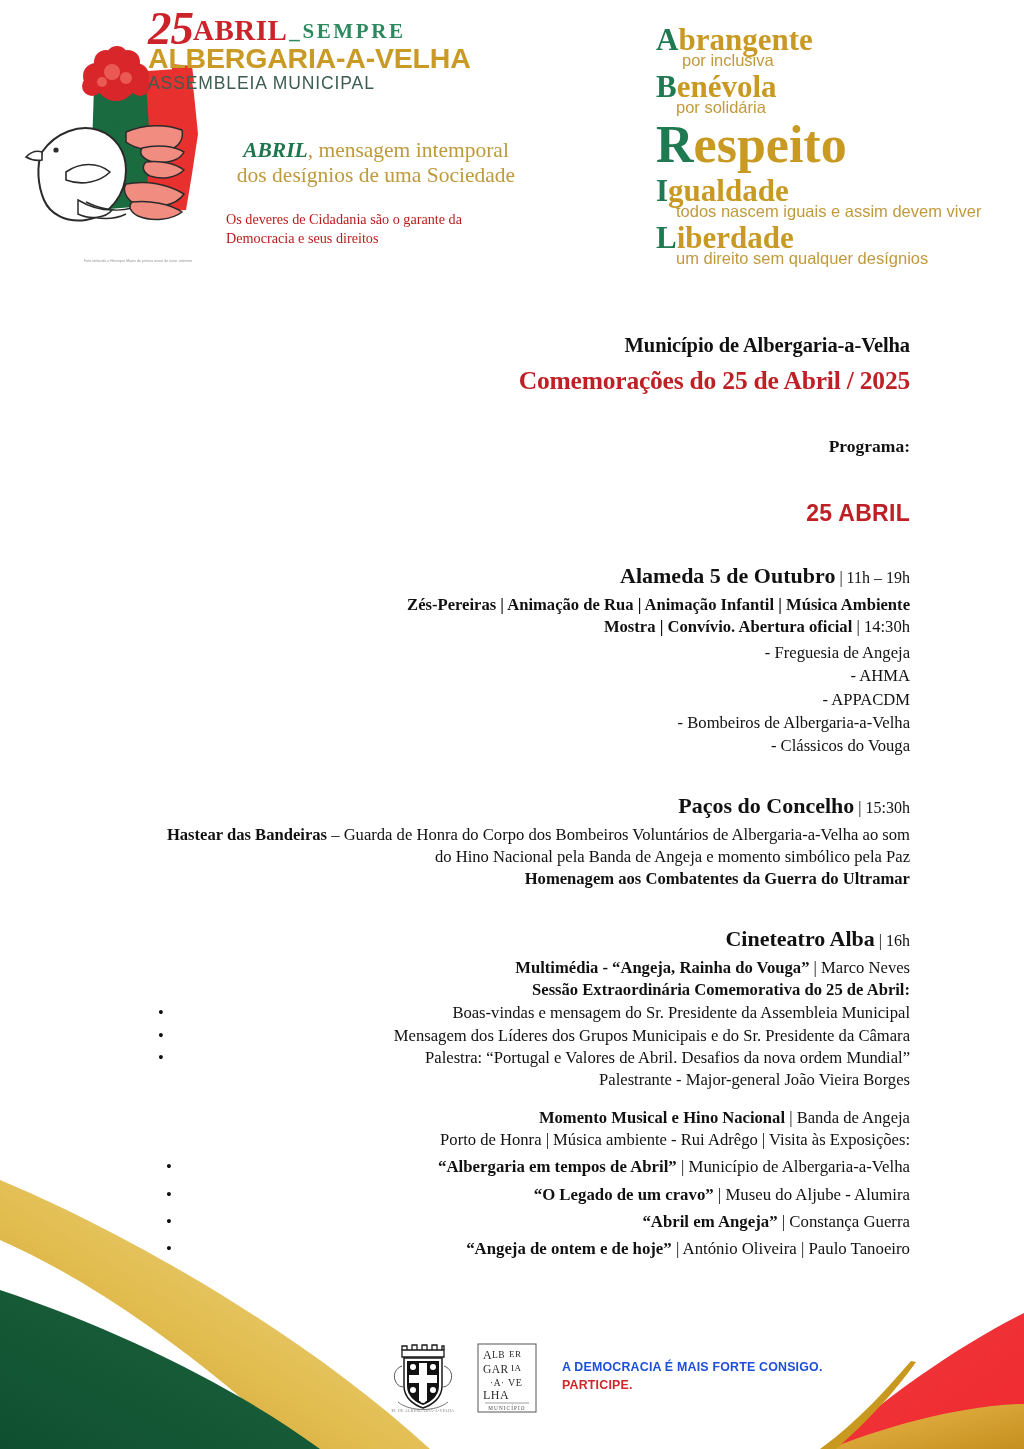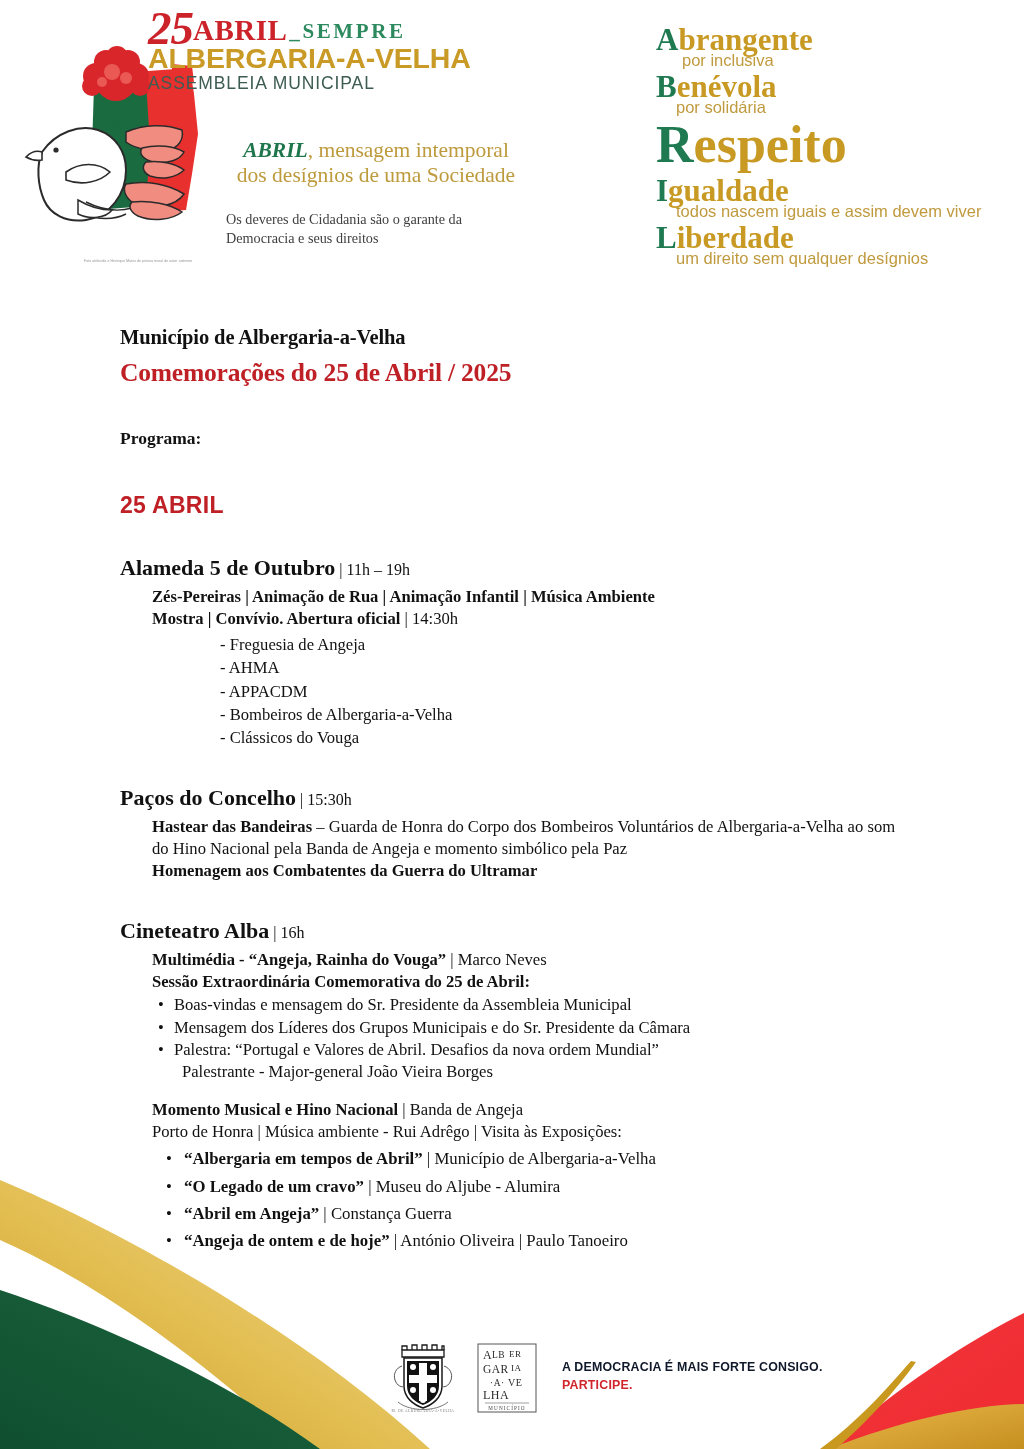--- a/index.html
+++ b/index.html
@@ -49,21 +49,21 @@
   .tag-main{
     font-family:"Liberation Serif",serif;font-size:21.5px;line-height:1.17;
     color:#bd9a3c;
     text-align:center;
   }
   .tag-main .abril-em{
     font-weight:700;font-style:italic;color:#20764c;
   }
   .tag-sub{
     margin-top:22px;font-family:"Liberation Serif",serif;
-    font-size:14.2px;line-height:1.30;color:#404040;
+    font-size:14.2px;line-height:1.30;color:#b91c1c;
   }
   .credit{
     position:absolute;left:84px;top:259px;width:200px;
     font-family:"Liberation Sans",sans-serif;font-size:3.3px;
     letter-spacing:.15px;color:#8d8d8d;white-space:nowrap;
   }
 
   
   .values{position:absolute;left:656px;top:24px;width:350px;}
   .value-row{margin-bottom:2px;}
@@ -81,21 +81,21 @@
   .value-row.s2 .v-word{font-size:31px;}
   .value-row.s2 .v-sub{font-size:16.5px;margin-left:20px;margin-top:-3px;}
   .value-row.s3 .v-word{font-size:52px;}
   .value-row.s3{margin-bottom:4px;}
   .value-row.s4 .v-word{font-size:31px;}
   .value-row.s4 .v-sub{font-size:16.5px;margin-left:20px;margin-top:-3px;}
   .value-row.s5 .v-word{font-size:31px;}
   .value-row.s5 .v-sub{font-size:16.5px;margin-left:20px;margin-top:-3px;}
 
   
-  .content{position:absolute;left:120px;top:326px;width:790px;}
+  .content{position:absolute;left:120px;top:334px;width:790px;text-align:right;}
 
   .muni{
     font-family:"Liberation Serif",serif;font-weight:700;font-size:20.5px;
     color:#111;letter-spacing:-.1px;
   }
   .maintitle{
     font-family:"Liberation Serif",serif;font-weight:700;font-size:25.5px;
     color:#bf2026;margin-top:9px;letter-spacing:-.2px;
   }
   .programa{
@@ -143,21 +143,21 @@
   .expolist li .dot{position:absolute;left:2px;top:0;}
   .expolist li .bold{font-weight:700;}
 
   
   .footer{position:absolute;left:0;top:1336px;width:1024px;height:90px;}
   .f-crest{position:absolute;left:390px;top:4px;width:66px;height:78px;}
   .f-word{position:absolute;left:476px;top:6px;width:62px;height:72px;}
   .f-text{position:absolute;left:562px;top:24px;}
   .f-l1{
     font-family:"Liberation Sans","DejaVu Sans",sans-serif;font-weight:700;
-    font-size:12.4px;letter-spacing:.2px;color:#0f172a;
+    font-size:12.4px;letter-spacing:.2px;color:#1d4ed8;
   }
   .f-l2{
     font-family:"Liberation Sans","DejaVu Sans",sans-serif;font-weight:700;
     font-size:12.4px;letter-spacing:.2px;color:#d0262c;margin-top:4px;
   }
 </style>
 </head>
 <body>
 
 <div class="page">

